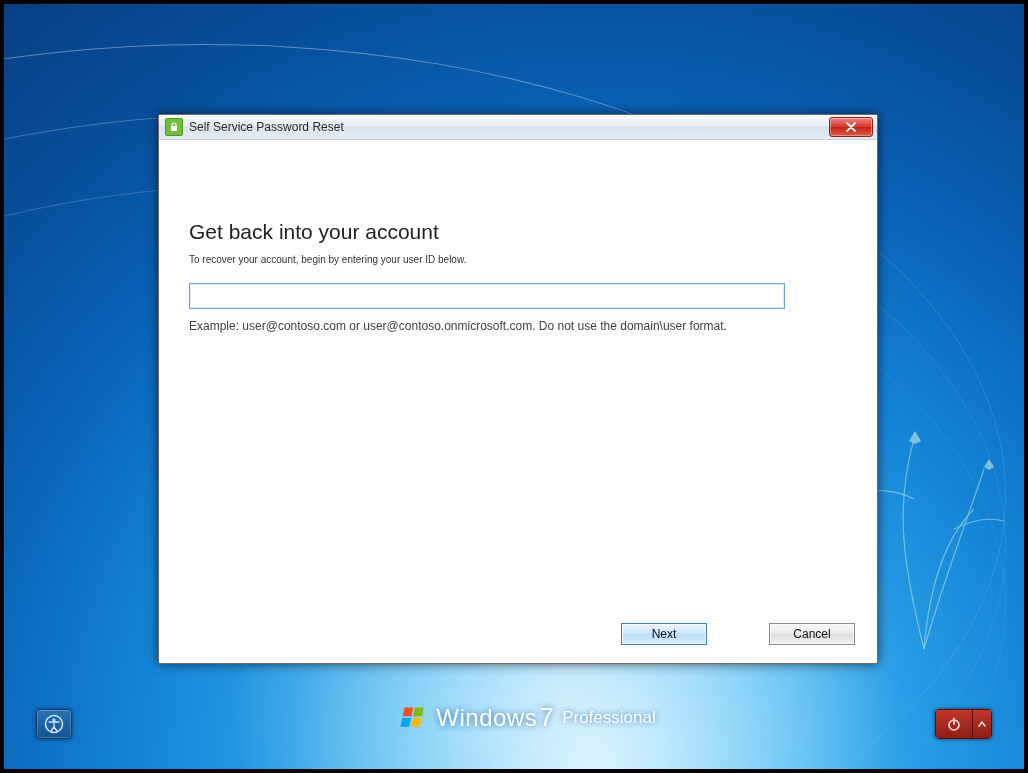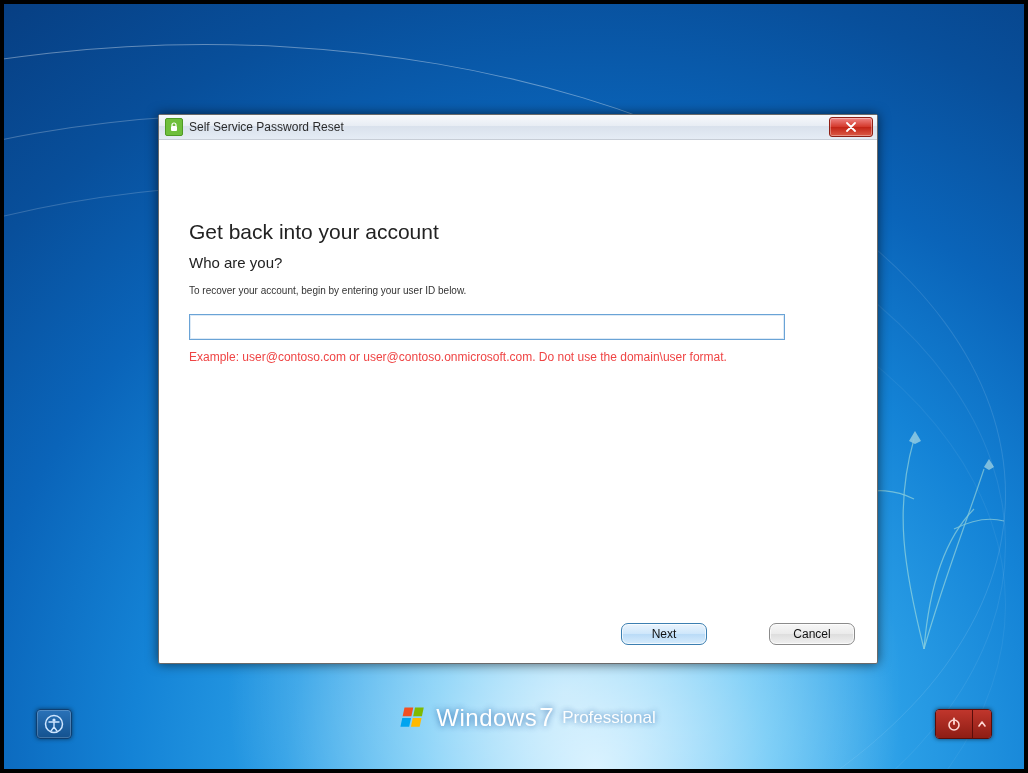--- a/index.html
+++ b/index.html
@@ -130,37 +130,37 @@
     height: 22px;
     border: 1px solid #6aa3d6;
     padding: 1px 6px;
     font-size: 13px;
     font-family: inherit;
     outline: none;
     box-shadow: inset 0 0 0 1px rgba(120,170,220,0.25);
   }
   .example {
     font-size: 12px;
-    color: #ef4444;
+    color: #404040;
     margin-top: 10px;
   }
 
   .button-row {
     position: absolute;
     right: 22px;
     bottom: 18px;
     display: flex;
     gap: 14px;
   }
   .win-btn {
     min-width: 86px;
     height: 22px;
     font-size: 12px;
     font-family: inherit;
-    border-radius: 7px;
+    border-radius: 0;
     cursor: pointer;
     padding: 0 10px;
   }
   .win-btn.default {
     background: linear-gradient(#eaf4fd, #cfe7fb 48%, #badbf7 52%, #d7ecfc);
     border: 1px solid #3c7fb1;
     box-shadow: inset 0 0 0 1px rgba(255,255,255,0.7);
     color: #111;
   }
   .win-btn.normal {
@@ -271,21 +271,20 @@
         <span class="spacer"></span>
         <div class="close-btn">
           <svg width="12" height="10" viewBox="0 0 12 10">
             <path d="M2 1 L10 9 M10 1 L2 9" stroke="#fff" stroke-width="1.8" stroke-linecap="round"></path>
           </svg>
         </div>
       </div>
 
       <div class="content">
         <h1>Get back into your account</h1>
-        <h2>Who are you?</h2>
         <div class="instr">To recover your account, begin by entering your user ID below.</div>
         <input class="userid-input" type="text" value="" style="">
         <div class="example">Example: user@contoso.com or user@contoso.onmicrosoft.com. Do not use the domain\user format.</div>
       </div>
 
       <div class="button-row">
         <button class="win-btn default">Next</button>
         <button class="win-btn normal">Cancel</button>
       </div>
     </div>

